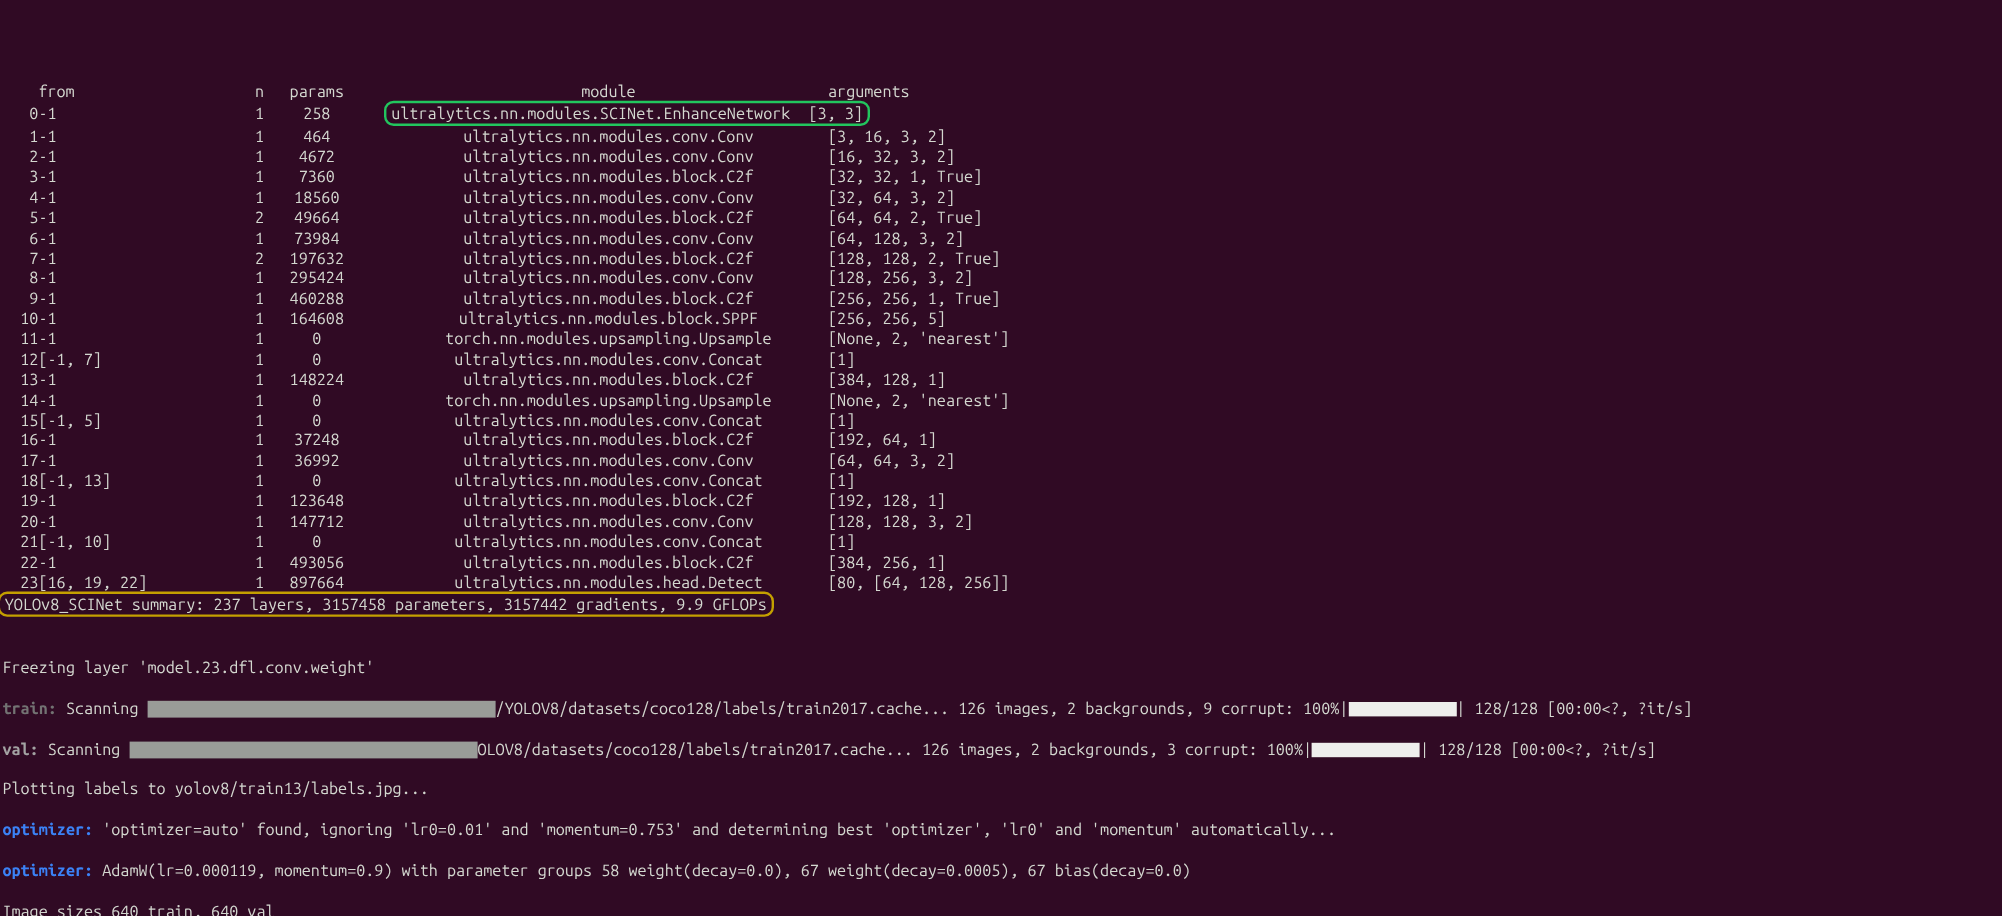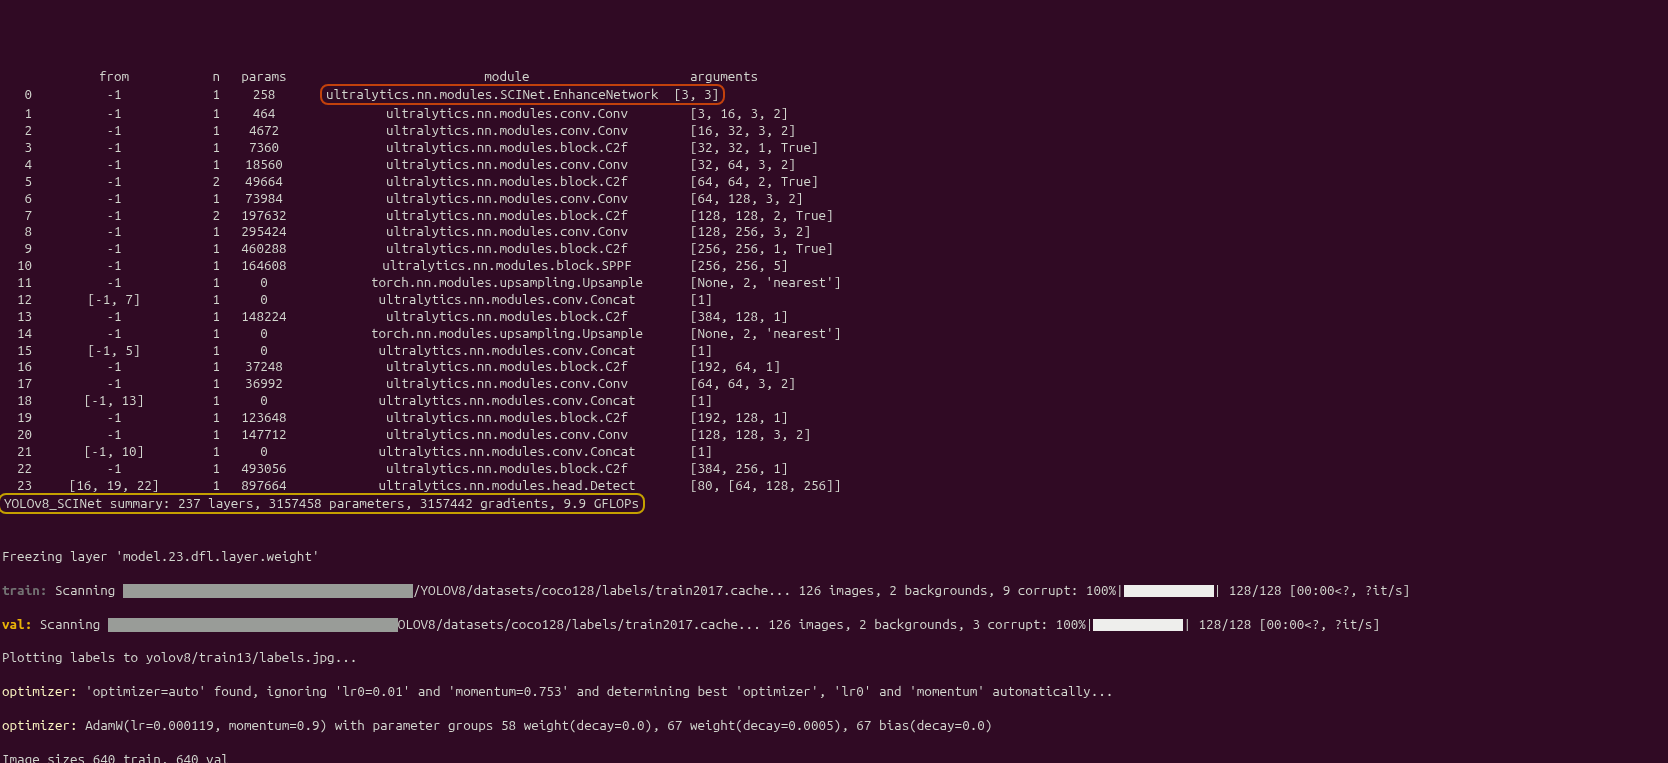--- a/index.html
+++ b/index.html
@@ -7,52 +7,52 @@
     background: #300a24;
     color: #d3d7cf;
     font-family: 'Ubuntu Mono', 'DejaVu Sans Mono', 'Consolas', monospace;
     font-size: 13.5px;
     line-height: 1.25;
     white-space: pre;
     padding: 0 2px;
     overflow-x: auto;
   }
   .col-idx { display:inline-block; width: 30px; text-align: right; }
-  .col-from { display:inline-block; width: 164px; text-align: center; }
+  .col-from { display:inline-block; width: 164px; text-align: left; }
   .col-n { display:inline-block; width: 24px; text-align: right; }
   .col-params { display:inline-block; width: 88px; text-align: center; }
   .col-module { display:inline-block; width: 382px; padding-left: 16px; text-align: center; }
   .col-args { display:inline-block; text-align: left; }
   .green-box {
-    border: 2px solid #c2410c;
+    border: 2px solid #22c55e;
     border-radius: 8px;
     padding: 0 4px;
     margin-left: -4px;
     display: inline-block;
   }
   .yellow-box {
     border: 2px solid #c4a000;
     border-radius: 8px;
     padding: 0 4px;
     margin-left: -4px;
     display: inline-block;
   }
   .lbl-train { color: #737373; font-weight: bold; }
-  .lbl-val { color: #eab308; font-weight: bold; }
-  .lbl-opt { color: #fef9c3; font-weight: normal; }
+  .lbl-val { color: #a3a3a3; font-weight: bold; }
+  .lbl-opt { color: #3b82f6; font-weight: bold; }
   .scan-redact { display:inline-block; background:#999c98; width: 290px; height: 14px; vertical-align: text-bottom; }
   .bar-redact { display:inline-block; background:#eeeeec; width: 90px; height: 12px; vertical-align: middle; }
 </style>
 </head>
 <body>
 
 
 
 <div id="model-table"><div><span class="col-idx"></span><span class="col-from">from</span><span class="col-n">n</span><span class="col-params">params</span><span class="col-module">module</span><span class="col-args">arguments</span></div><div><span class="col-idx">0</span><span class="col-from">-1</span><span class="col-n">1</span><span class="col-params">258</span><span class="col-module"><span class="green-box">ultralytics.nn.modules.SCINet.EnhanceNetwork  [3, 3]</span></span></div><div><span class="col-idx">1</span><span class="col-from">-1</span><span class="col-n">1</span><span class="col-params">464</span><span class="col-module">ultralytics.nn.modules.conv.Conv</span><span class="col-args">[3, 16, 3, 2]</span></div><div><span class="col-idx">2</span><span class="col-from">-1</span><span class="col-n">1</span><span class="col-params">4672</span><span class="col-module">ultralytics.nn.modules.conv.Conv</span><span class="col-args">[16, 32, 3, 2]</span></div><div><span class="col-idx">3</span><span class="col-from">-1</span><span class="col-n">1</span><span class="col-params">7360</span><span class="col-module">ultralytics.nn.modules.block.C2f</span><span class="col-args">[32, 32, 1, True]</span></div><div><span class="col-idx">4</span><span class="col-from">-1</span><span class="col-n">1</span><span class="col-params">18560</span><span class="col-module">ultralytics.nn.modules.conv.Conv</span><span class="col-args">[32, 64, 3, 2]</span></div><div><span class="col-idx">5</span><span class="col-from">-1</span><span class="col-n">2</span><span class="col-params">49664</span><span class="col-module">ultralytics.nn.modules.block.C2f</span><span class="col-args">[64, 64, 2, True]</span></div><div><span class="col-idx">6</span><span class="col-from">-1</span><span class="col-n">1</span><span class="col-params">73984</span><span class="col-module">ultralytics.nn.modules.conv.Conv</span><span class="col-args">[64, 128, 3, 2]</span></div><div><span class="col-idx">7</span><span class="col-from">-1</span><span class="col-n">2</span><span class="col-params">197632</span><span class="col-module">ultralytics.nn.modules.block.C2f</span><span class="col-args">[128, 128, 2, True]</span></div><div><span class="col-idx">8</span><span class="col-from">-1</span><span class="col-n">1</span><span class="col-params">295424</span><span class="col-module">ultralytics.nn.modules.conv.Conv</span><span class="col-args">[128, 256, 3, 2]</span></div><div><span class="col-idx">9</span><span class="col-from">-1</span><span class="col-n">1</span><span class="col-params">460288</span><span class="col-module">ultralytics.nn.modules.block.C2f</span><span class="col-args">[256, 256, 1, True]</span></div><div><span class="col-idx">10</span><span class="col-from">-1</span><span class="col-n">1</span><span class="col-params">164608</span><span class="col-module">ultralytics.nn.modules.block.SPPF</span><span class="col-args">[256, 256, 5]</span></div><div><span class="col-idx">11</span><span class="col-from">-1</span><span class="col-n">1</span><span class="col-params">0</span><span class="col-module">torch.nn.modules.upsampling.Upsample</span><span class="col-args">[None, 2, 'nearest']</span></div><div><span class="col-idx">12</span><span class="col-from">[-1, 7]</span><span class="col-n">1</span><span class="col-params">0</span><span class="col-module">ultralytics.nn.modules.conv.Concat</span><span class="col-args">[1]</span></div><div><span class="col-idx">13</span><span class="col-from">-1</span><span class="col-n">1</span><span class="col-params">148224</span><span class="col-module">ultralytics.nn.modules.block.C2f</span><span class="col-args">[384, 128, 1]</span></div><div><span class="col-idx">14</span><span class="col-from">-1</span><span class="col-n">1</span><span class="col-params">0</span><span class="col-module">torch.nn.modules.upsampling.Upsample</span><span class="col-args">[None, 2, 'nearest']</span></div><div><span class="col-idx">15</span><span class="col-from">[-1, 5]</span><span class="col-n">1</span><span class="col-params">0</span><span class="col-module">ultralytics.nn.modules.conv.Concat</span><span class="col-args">[1]</span></div><div><span class="col-idx">16</span><span class="col-from">-1</span><span class="col-n">1</span><span class="col-params">37248</span><span class="col-module">ultralytics.nn.modules.block.C2f</span><span class="col-args">[192, 64, 1]</span></div><div><span class="col-idx">17</span><span class="col-from">-1</span><span class="col-n">1</span><span class="col-params">36992</span><span class="col-module">ultralytics.nn.modules.conv.Conv</span><span class="col-args">[64, 64, 3, 2]</span></div><div><span class="col-idx">18</span><span class="col-from">[-1, 13]</span><span class="col-n">1</span><span class="col-params">0</span><span class="col-module">ultralytics.nn.modules.conv.Concat</span><span class="col-args">[1]</span></div><div><span class="col-idx">19</span><span class="col-from">-1</span><span class="col-n">1</span><span class="col-params">123648</span><span class="col-module">ultralytics.nn.modules.block.C2f</span><span class="col-args">[192, 128, 1]</span></div><div><span class="col-idx">20</span><span class="col-from">-1</span><span class="col-n">1</span><span class="col-params">147712</span><span class="col-module">ultralytics.nn.modules.conv.Conv</span><span class="col-args">[128, 128, 3, 2]</span></div><div><span class="col-idx">21</span><span class="col-from">[-1, 10]</span><span class="col-n">1</span><span class="col-params">0</span><span class="col-module">ultralytics.nn.modules.conv.Concat</span><span class="col-args">[1]</span></div><div><span class="col-idx">22</span><span class="col-from">-1</span><span class="col-n">1</span><span class="col-params">493056</span><span class="col-module">ultralytics.nn.modules.block.C2f</span><span class="col-args">[384, 256, 1]</span></div><div><span class="col-idx">23</span><span class="col-from">[16, 19, 22]</span><span class="col-n">1</span><span class="col-params">897664</span><span class="col-module">ultralytics.nn.modules.head.Detect</span><span class="col-args">[80, [64, 128, 256]]</span></div><div><span class="yellow-box">YOLOv8_SCINet summary: 237 layers, 3157458 parameters, 3157442 gradients, 9.9 GFLOPs</span></div><div> </div></div>
-<div>Freezing layer 'model.23.dfl.layer.weight'</div>
+<div>Freezing layer 'model.23.dfl.conv.weight'</div>
 <div><span class="lbl-train">train:</span><span> Scanning </span><span class="scan-redact"></span><span>/YOLOV8/datasets/coco128/labels/train2017.cache... 126 images, 2 backgrounds, 9 corrupt: 100%|</span><span class="bar-redact"></span><span>| 128/128 [00:00&lt;?, ?it/s]</span></div>
 <div><span class="lbl-val">val:</span><span> Scanning </span><span class="scan-redact"></span><span>OLOV8/datasets/coco128/labels/train2017.cache... 126 images, 2 backgrounds, 3 corrupt: 100%|</span><span class="bar-redact"></span><span>| 128/128 [00:00&lt;?, ?it/s]</span></div>
 <div>Plotting labels to yolov8/train13/labels.jpg...</div>
 <div><span class="lbl-opt">optimizer:</span><span> 'optimizer=auto' found, ignoring 'lr0=0.01' and 'momentum=0.753' and determining best 'optimizer', 'lr0' and 'momentum' automatically...</span></div>
 <div><span class="lbl-opt">optimizer:</span><span> AdamW(lr=0.000119, momentum=0.9) with parameter groups 58 weight(decay=0.0), 67 weight(decay=0.0005), 67 bias(decay=0.0)</span></div>
 <div>Image sizes 640 train, 640 val</div>
 
 
 
 

